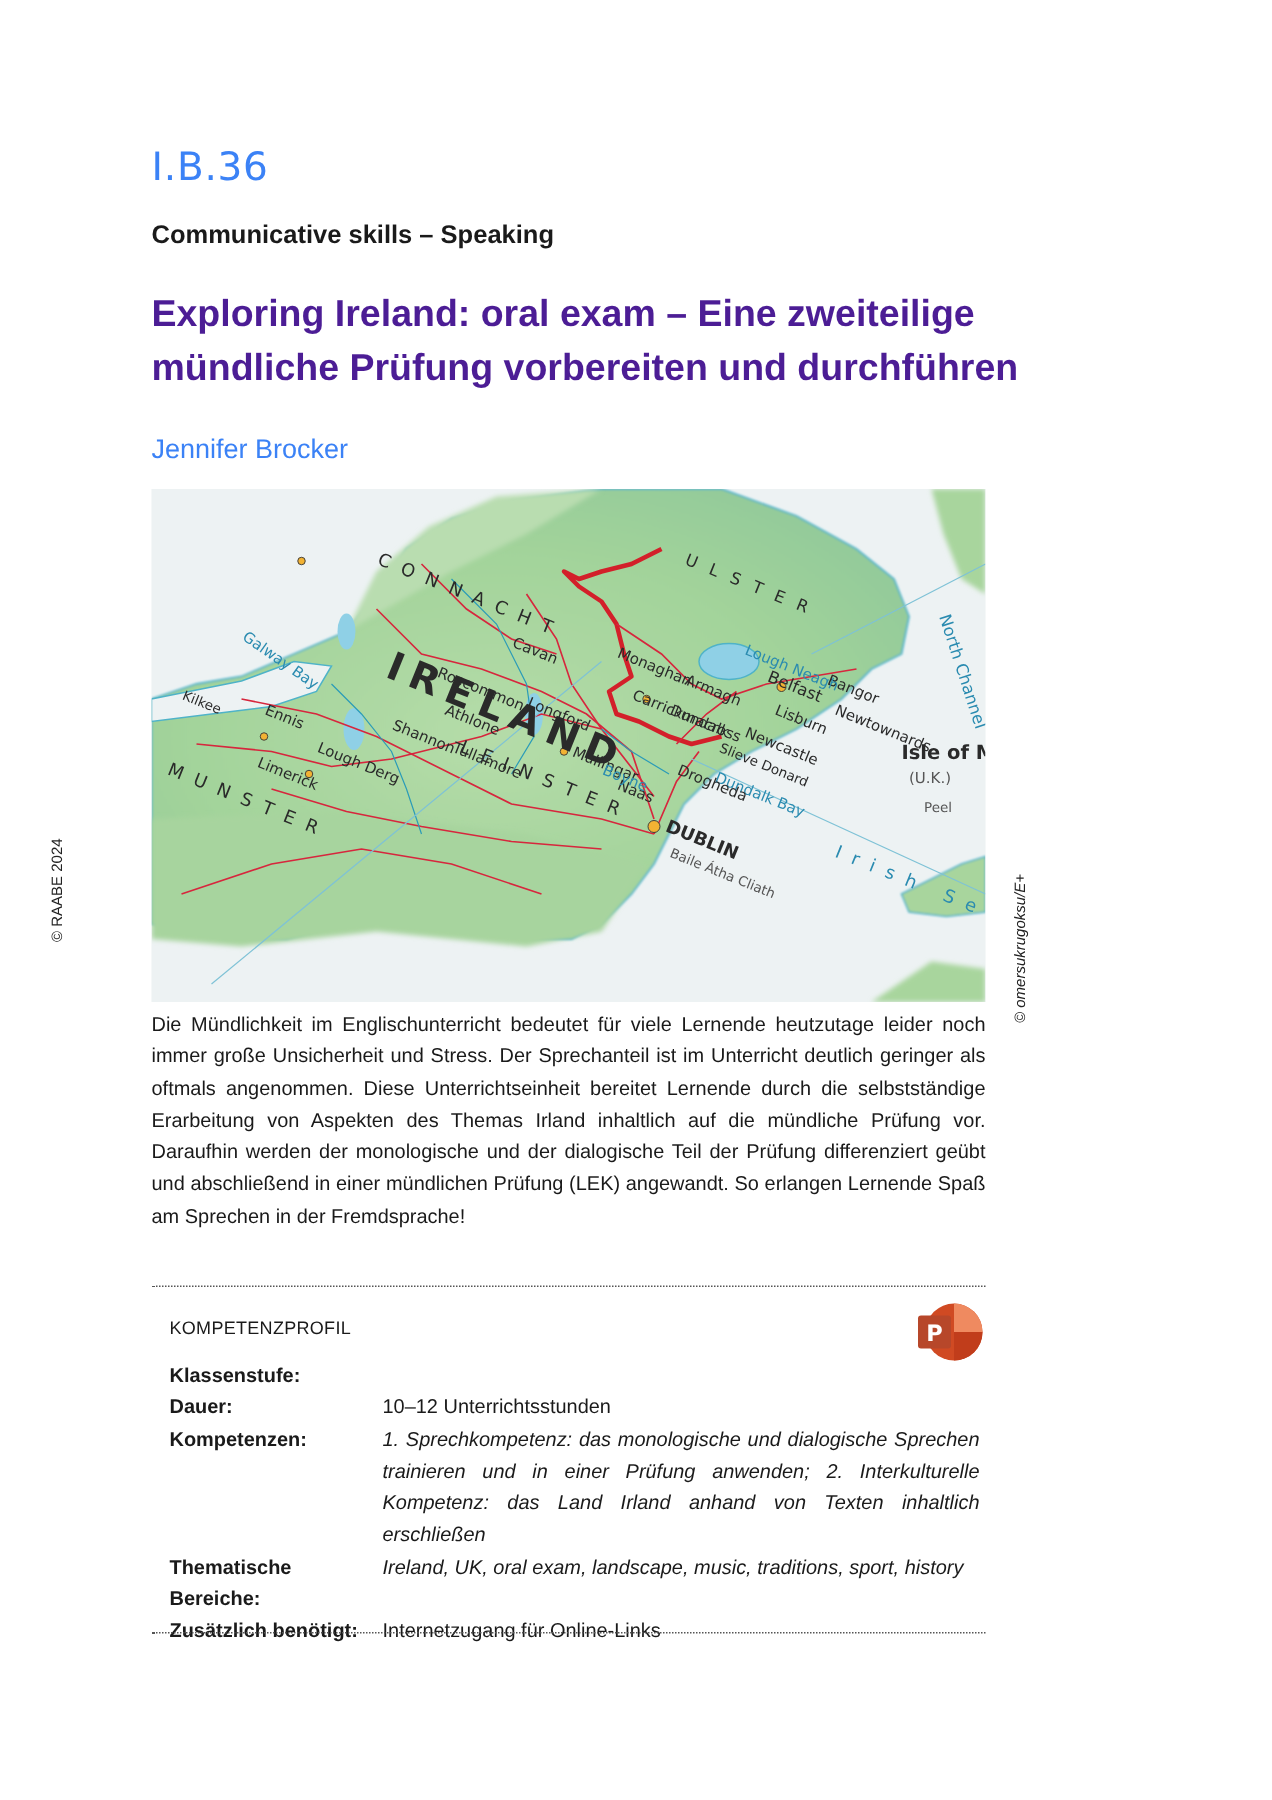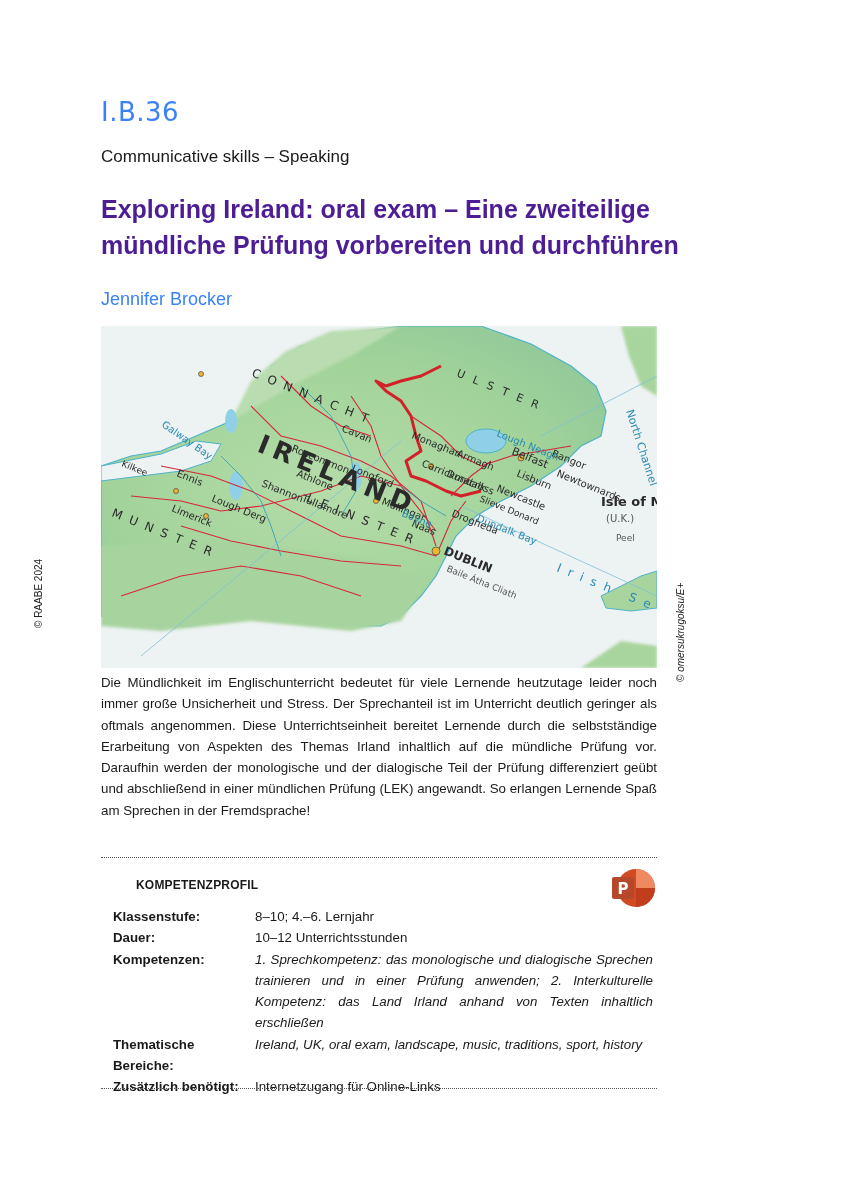--- a/index.html
+++ b/index.html
@@ -1,33 +1,33 @@
 <!DOCTYPE html>
 <html><head>
 <meta charset="utf-8">
 <style>
   html, body { margin: 0; padding: 0; background: #ffffff; }
   body { width: 848px; height: 1200px; position: relative; overflow: hidden;
          font-family: "Liberation Sans", "DejaVu Sans", sans-serif; color: #1a1a1a; }
   .series-id { position: absolute; left: 101px; top: 97px; font-size: 26px; color: #3b82f6;
                letter-spacing: 0.5px; font-family: "DejaVu Sans", sans-serif; }
-  .kicker { position: absolute; left: 101px; top: 147px; font-size: 17px; font-weight: normal; color: #1a1a1a; }
+  .kicker { position: absolute; left: 101px; top: 147px; font-size: 17px; font-weight: bold; color: #1a1a1a; }
   .title { position: absolute; left: 101px; top: 191px; width: 620px; font-size: 25px; line-height: 36px;
            font-weight: bold; color: #4c1d95; }
   .author { position: absolute; left: 101px; top: 289px; font-size: 18px; color: #3b82f6; }
   .copyright-left { position: absolute; left: 33px; top: 628px; transform-origin: 0 0; transform: rotate(-90deg);
                     font-size: 10px; color: #222; white-space: nowrap; }
   .copyright-right { position: absolute; left: 675px; top: 682px; transform-origin: 0 0; transform: rotate(-90deg);
                      font-size: 10px; color: #222; font-style: italic; white-space: nowrap; }
   .map { position: absolute; left: 101px; top: 326px; width: 556px; height: 342px; overflow: hidden; background: #eef3f4; }
   .map svg { display: block; }
   .intro { position: absolute; left: 101px; top: 672px; width: 556px; font-size: 13.3px; line-height: 21.3px;
            text-align: justify; color: #1a1a1a; }
   .dotline { position: absolute; left: 101px; width: 556px; height: 0; border-top: 1.5px dotted #555; }
-  .profile-head { position: absolute; left: 113px; top: 878px; font-size: 12px; font-weight: bold; letter-spacing: 0.2px; margin-left: 23px; }
+  .profile-head { position: absolute; left: 113px; top: 878px; font-size: 12px; font-weight: normal; letter-spacing: 0.2px; }
   .ppt-icon { position: absolute; left: 610px; top: 868px; width: 46px; height: 40px; }
   .profile { position: absolute; left: 113px; top: 906px; width: 540px; font-size: 13.3px; line-height: 21.3px; }
   .row { display: flex; }
   .row .k { width: 142px; font-weight: bold; flex-shrink: 0; }
   .row .v { flex: 1; }
   .row .v.it { font-style: italic; }
 </style>
 </head>
 <body>
 
@@ -165,21 +165,20 @@
     <path d="M26 1 A19 19 0 0 1 45 20 L26 20 Z" fill="#ef8a60"></path>
     <path d="M26 20 L45 20 A19 19 0 0 1 26 39 Z" fill="#c13d1b"></path>
     <rect x="2" y="9" width="22" height="22" rx="2" fill="#b7472a"></rect>
     <text x="13" y="26" font-size="15" font-weight="bold" fill="#ffffff" text-anchor="middle" font-family="DejaVu Sans, sans-serif">P</text>
   </svg>
 </div>
 
 <div class="profile">
   <div class="row">
     <div class="k">Klassenstufe:</div>
-    <div class="v">8–10; 4.–6. Lernjahr</div>
   </div>
   <div class="row">
     <div class="k">Dauer:</div>
     <div class="v">10–12 Unterrichtsstunden</div>
   </div>
   <div class="row">
     <div class="k">Kompetenzen:</div>
     <div class="v" style="text-align:justify;font-style:italic;">1. Sprechkompetenz: das monologische und dialogische Sprechen trainieren und in einer Prüfung anwenden; 2. Interkulturelle Kompetenz: das Land Irland anhand von Texten inhaltlich erschließen</div>
   </div>
   <div class="row">

